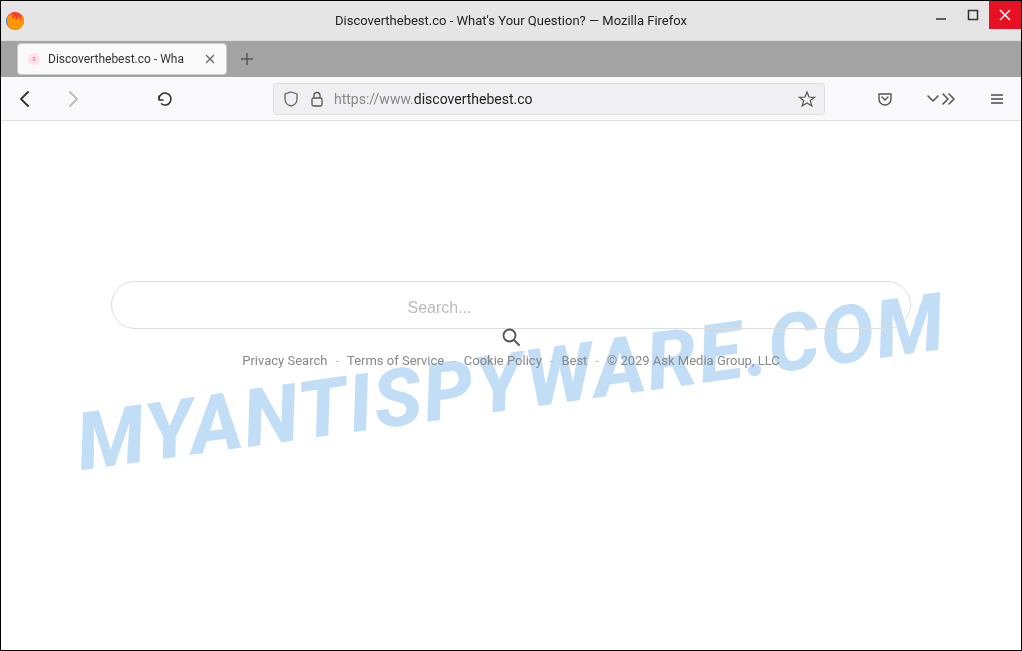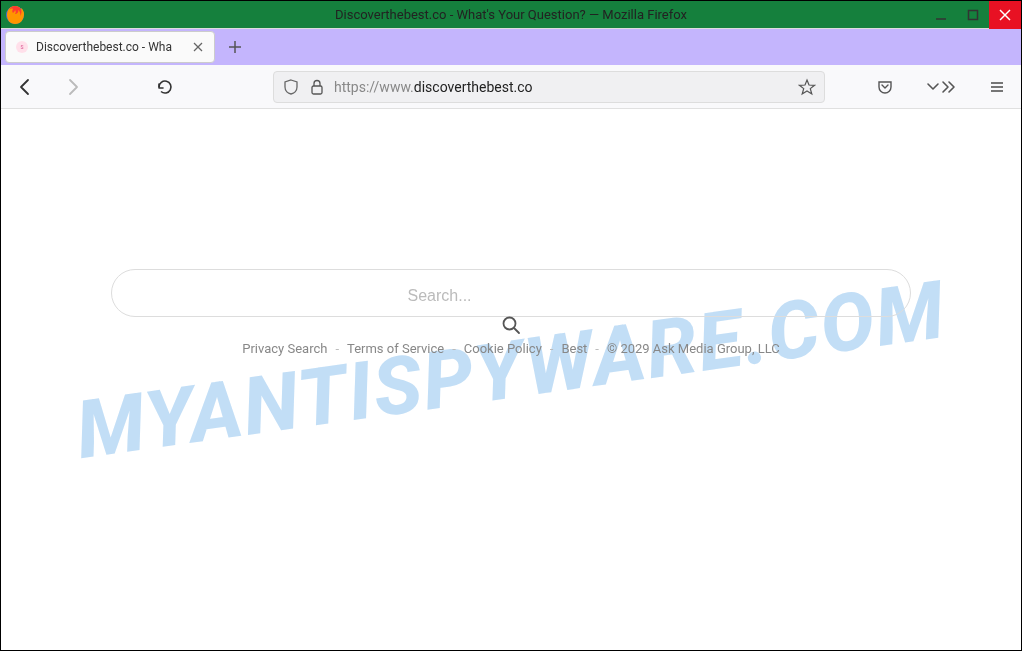--- a/index.html
+++ b/index.html
@@ -8,22 +8,22 @@
   background: #fff;
   width: 1022px;
   height: 651px;
   overflow: hidden;
   position: relative;
   border: 1px solid #000;
 }
 
 
 .titlebar {
-  height: 28px;
-  background: #15803d;
+  height: 40px;
+  background: #e5e5e5;
   display: flex;
   align-items: center;
   position: relative;
   border-bottom: 1px solid #ddd;
 }
 .titlebar .ff-icon {
   width: 28px; height: 28px;
   display: flex; align-items: center; justify-content: center;
 }
 .titlebar .title {
@@ -47,24 +47,24 @@
   color: #333;
 }
 .win-btn.close {
   background: #e81123;
   color: #fff;
 }
 
 
 .tabstrip {
   height: 36px;
-  background: #c4b5fd;
-  display: flex;
-  align-items: center;
-  padding: 0 4px;
+  background: #a3a3a3;
+  display: flex;
+  align-items: center;
+  padding: 0 16px;
   gap: 6px;
 }
 .tab {
   height: 32px;
   min-width: 210px;
   max-width: 210px;
   background: #fafafa;
   border: 1px solid #ccc;
   border-radius: 4px;
   display: flex;

